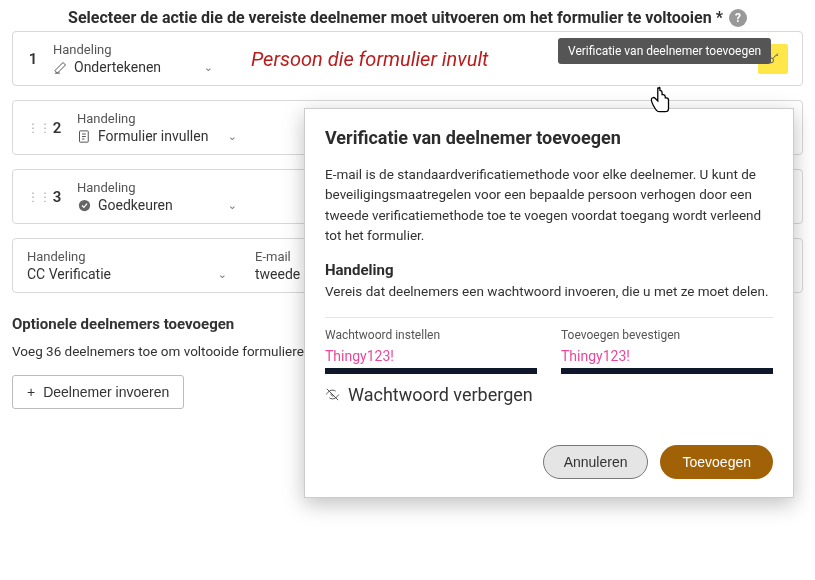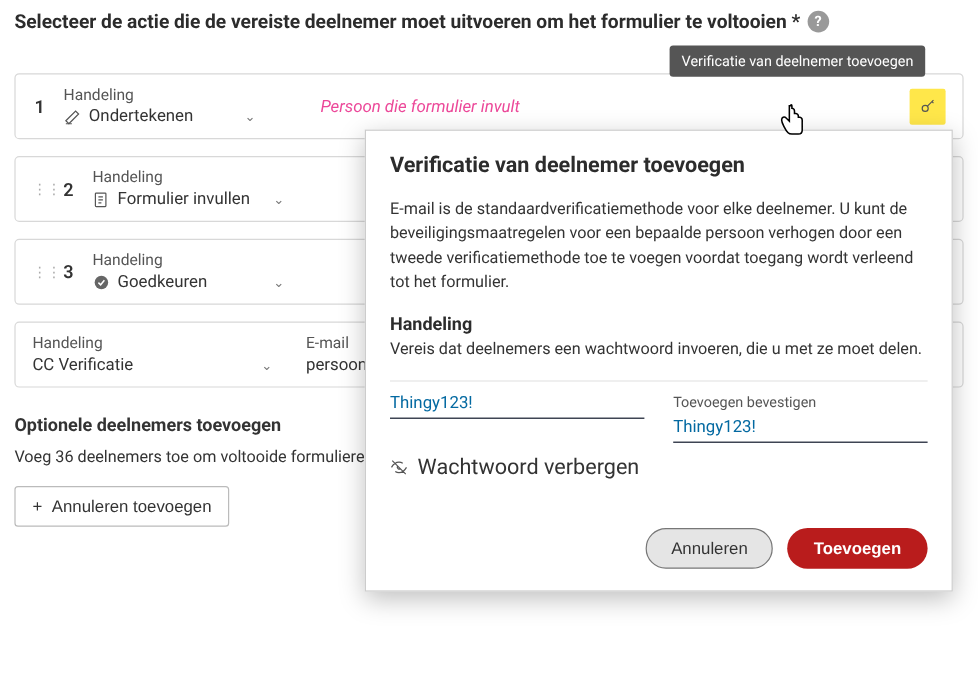--- a/index.html
+++ b/index.html
@@ -12,21 +12,22 @@
       overflow: hidden;
       padding: 8px 12px;
     }
     .page-title {
       font-size: 16px;
       font-weight: 700;
       color: #2c2c2c;
       display: flex;
       align-items: center;
       gap: 6px;
-      margin-bottom: 34px;
+      margin-bottom: 4px;
+      justify-content: center;
     }
     .help-icon {
       width: 18px;
       height: 18px;
       border-radius: 50%;
       background: #999;
       color: #fff;
       display: inline-flex;
       align-items: center;
       justify-content: center;
@@ -76,24 +77,24 @@
       color: #333;
       cursor: pointer;
     }
     .action-select .chev {
       margin-left: auto;
       color: #777;
       font-size: 11px;
     }
     .icon-svg { width: 15px; height: 15px; stroke: #555; fill: none; stroke-width: 1.6; }
     .person-input {
-      color: #ec4899;
+      color: #b91c1c;
       font-style: italic;
-      font-size: 14px;
-      margin-left: 40px;
+      font-size: 20px;
+      margin-left: 24px;
     }
     .row-cc {
       display: grid;
       grid-template-columns: 200px 1fr;
       gap: 28px;
       align-items: start;
     }
     .row-cc .action-group { min-width: auto; }
     .section-title {
       font-weight: 700;
@@ -194,22 +195,22 @@
       margin-bottom: 8px;
     }
     .pw-col { flex: 1; }
     .pw-label {
       font-size: 12px;
       color: #555;
       margin-bottom: 6px;
     }
     .pw-value {
       font-size: 14px;
-      color: #0369a1;
-      border-bottom: 1px solid #0f172a;
+      color: #ec4899;
+      border-bottom: 6px solid #0f172a;
       padding-bottom: 4px;
     }
     .pw-hint {
       font-size: 12px;
       color: #555;
       margin-top: 10px;
     }
     .hide-pw {
       display: flex;
       align-items: center;
@@ -230,26 +231,26 @@
       background: #e5e5e5;
       color: #333;
       padding: 8px 20px;
       border-radius: 18px;
       font-size: 14px;
       font-weight: 400;
       cursor: pointer;
     }
     .btn-primary {
       border: none;
-      background: #b91c1c;
+      background: #a16207;
       color: #fff;
       padding: 9px 22px;
       border-radius: 18px;
       font-size: 14px;
-      font-weight: 700;
+      font-weight: 400;
       cursor: pointer;
     }
     .divider {
       border: none;
       border-top: 1px solid #e4e4e4;
       margin: 6px 0 10px;
     }
   </style>
 </head>
 <body>
@@ -323,30 +324,30 @@
   <div class="action-group">
     <span class="small-label">Handeling</span>
     <div class="action-select">
       <span>CC Verificatie</span>
       <span class="chev">⌄</span>
     </div>
   </div>
   <div class="action-group">
     <span class="small-label">E-mail</span>
     <div class="action-select">
-      <span>persoon</span>
+      <span>tweede</span>
     </div>
   </div>
 </div>
 
 <div class="section-title">Optionele deelnemers toevoegen</div>
 <div class="section-desc">Voeg 36 deelnemers toe om voltooide formulieren a ondertekening, goedkeuring, het invullen van gegeve</div>
 <button class="add-btn">
   <span>+</span>
-  <span>Annuleren toevoegen</span>
+  <span>Deelnemer invoeren</span>
 </button>
 
 
 <div class="tooltip">Verificatie van deelnemer toevoegen</div>
 
 
 <div class="pointer-cursor">
   <svg width="26" height="30" viewBox="0 0 24 28">
       <path d="M9 2v12l-2.5-2.5C5 10 3 11 3 13c0 2 3 8 5 10 1 1 2 1 3 1h5c2 0 3-1 3-3v-8c0-1-1-2-2-2h-1v-1c0-1-1-2-2-2h-1V6c0-1-1-2-2-2V2c0-1-1-1-1 0z" fill="#fff" stroke="#000" stroke-width="1.2"></path>
     </svg>
@@ -354,20 +355,21 @@
 
 
 <div class="modal">
   <h2>Verificatie van deelnemer toevoegen</h2>
   <p class="modal-desc">E-mail is de standaardverificatiemethode voor elke deelnemer. U kunt de beveiligingsmaatregelen voor een bepaalde persoon verhogen door een tweede verificatiemethode toe te voegen voordat toegang wordt verleend tot het formulier.</p>
   <div class="modal-sub">Handeling</div>
   <p class="modal-sub-desc">Vereis dat deelnemers een wachtwoord invoeren, die u met ze moet delen.</p>
   <hr class="divider">
   <div class="pw-row">
     <div class="pw-col">
+      <div class="pw-label">Wachtwoord instellen</div>
       <div class="pw-value">Thingy123!</div>
     </div>
     <div class="pw-col">
       <div class="pw-label">Toevoegen bevestigen</div>
       <div class="pw-value">Thingy123!</div>
     </div>
   </div>
   <div class="hide-pw">
     <svg class="icon-svg" viewBox="0 0 24 24">
         <path d="M3 3l18 18M10 10a3 3 0 004 4M2 12s4-7 10-7c2 0 3.7.7 5 1.6M22 12s-4 7-10 7c-2 0-3.7-.7-5-1.6"></path>

